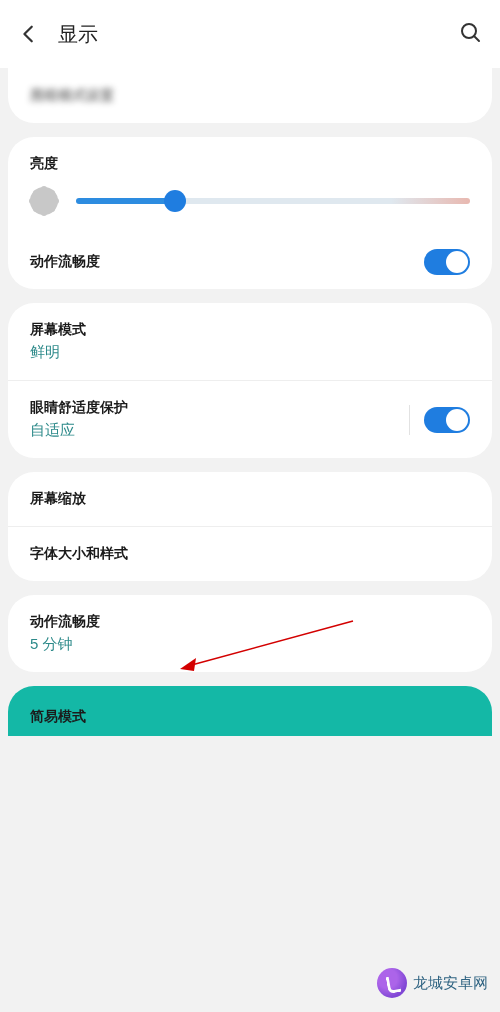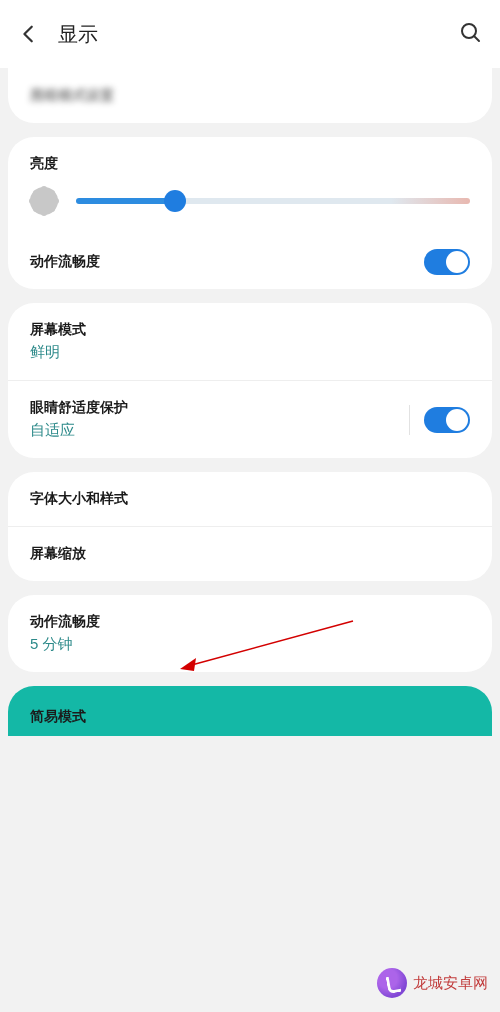--- a/index.html
+++ b/index.html
@@ -137,21 +137,21 @@
     pointer-events:none;
   }
   .watermark {
     position:absolute;
     right:12px;
     bottom:14px;
     display:flex;
     align-items:center;
     gap:6px;
     font-size:15px;
-    color:#b91c1c;
+    color:#0c4a6e;
     opacity:.85;
   }
   .wm-logo{
     width:30px;height:30px;border-radius:50%;
     background:radial-gradient(circle at 35% 35%, #a04ce8 35%, #6d2ad0 70%);
     position:relative;
   }
   .wm-logo::after{
     content:"";
     position:absolute;
@@ -215,24 +215,24 @@
   <div class="row">
     <div class="row-title">眼睛舒适度保护</div>
     <div class="row-sub">自适应</div>
     <div class="toggle-sep"></div>
     <div class="toggle"></div>
   </div>
 </div>
 
 <div class="card">
   <div class="row">
+    <div class="row-title">屏幕缩放</div>
+  </div>
+  <div class="row">
     <div class="row-title">字体大小和样式</div>
-  </div>
-  <div class="row">
-    <div class="row-title">屏幕缩放</div>
   </div>
 </div>
 
 <div class="card">
   <div class="row">
     <div class="row-title">动作流畅度</div>
     <div class="row-sub">5 分钟</div>
   </div>
 </div>
 

